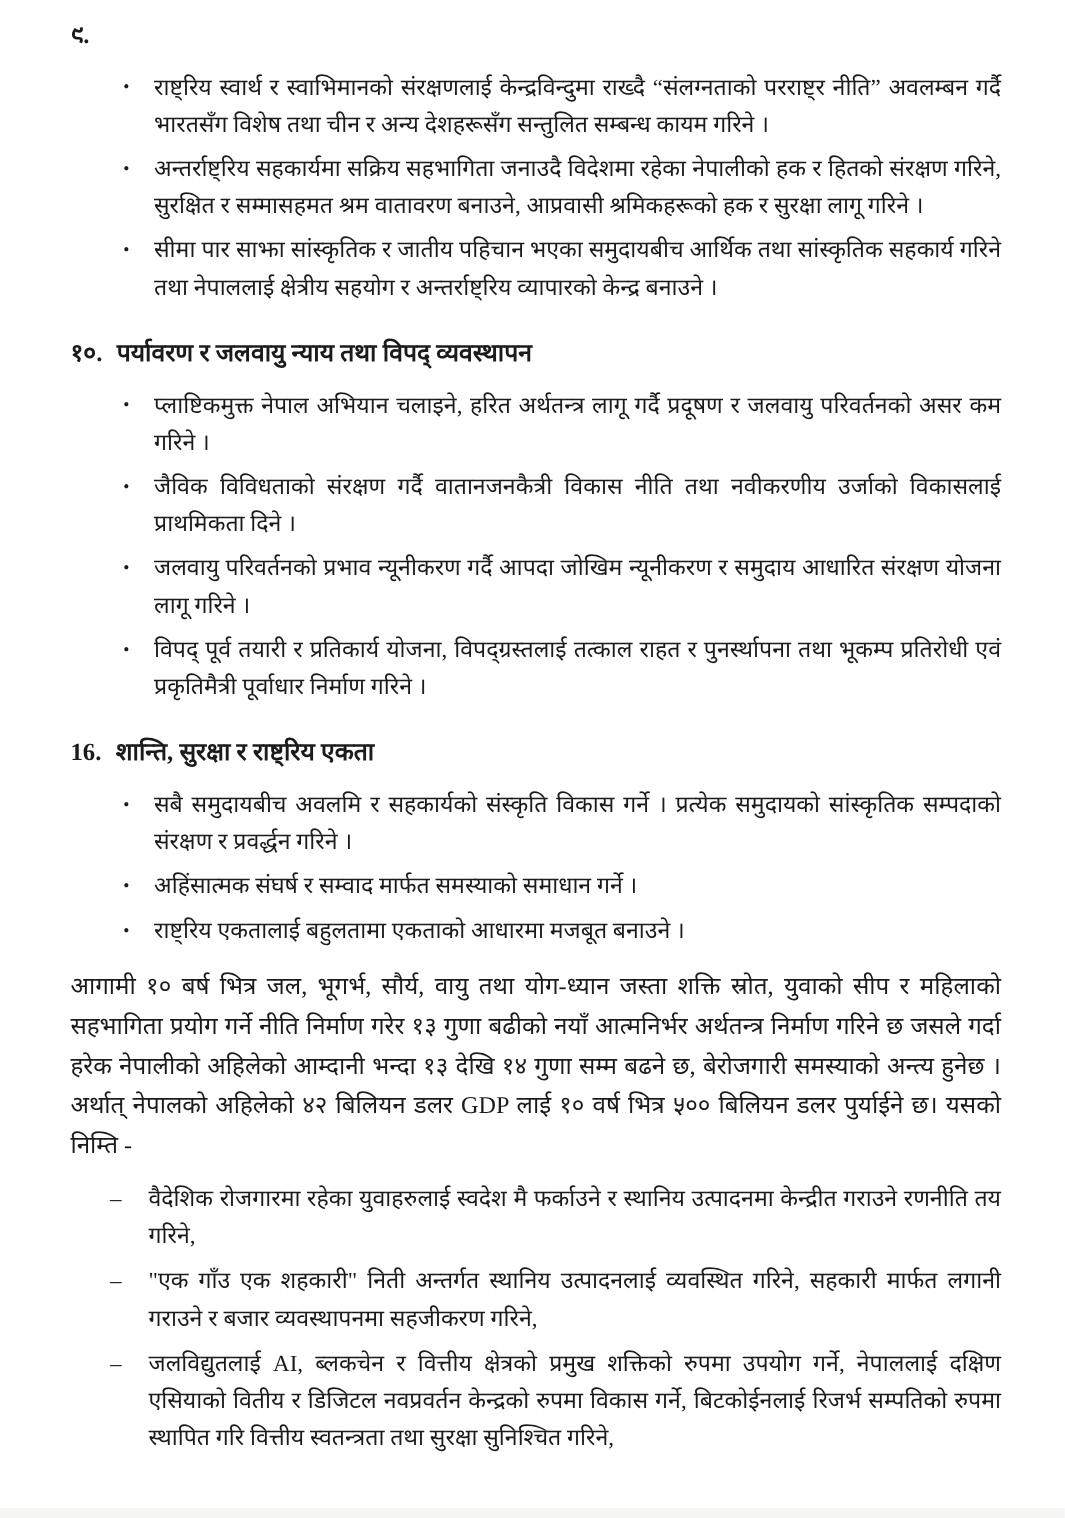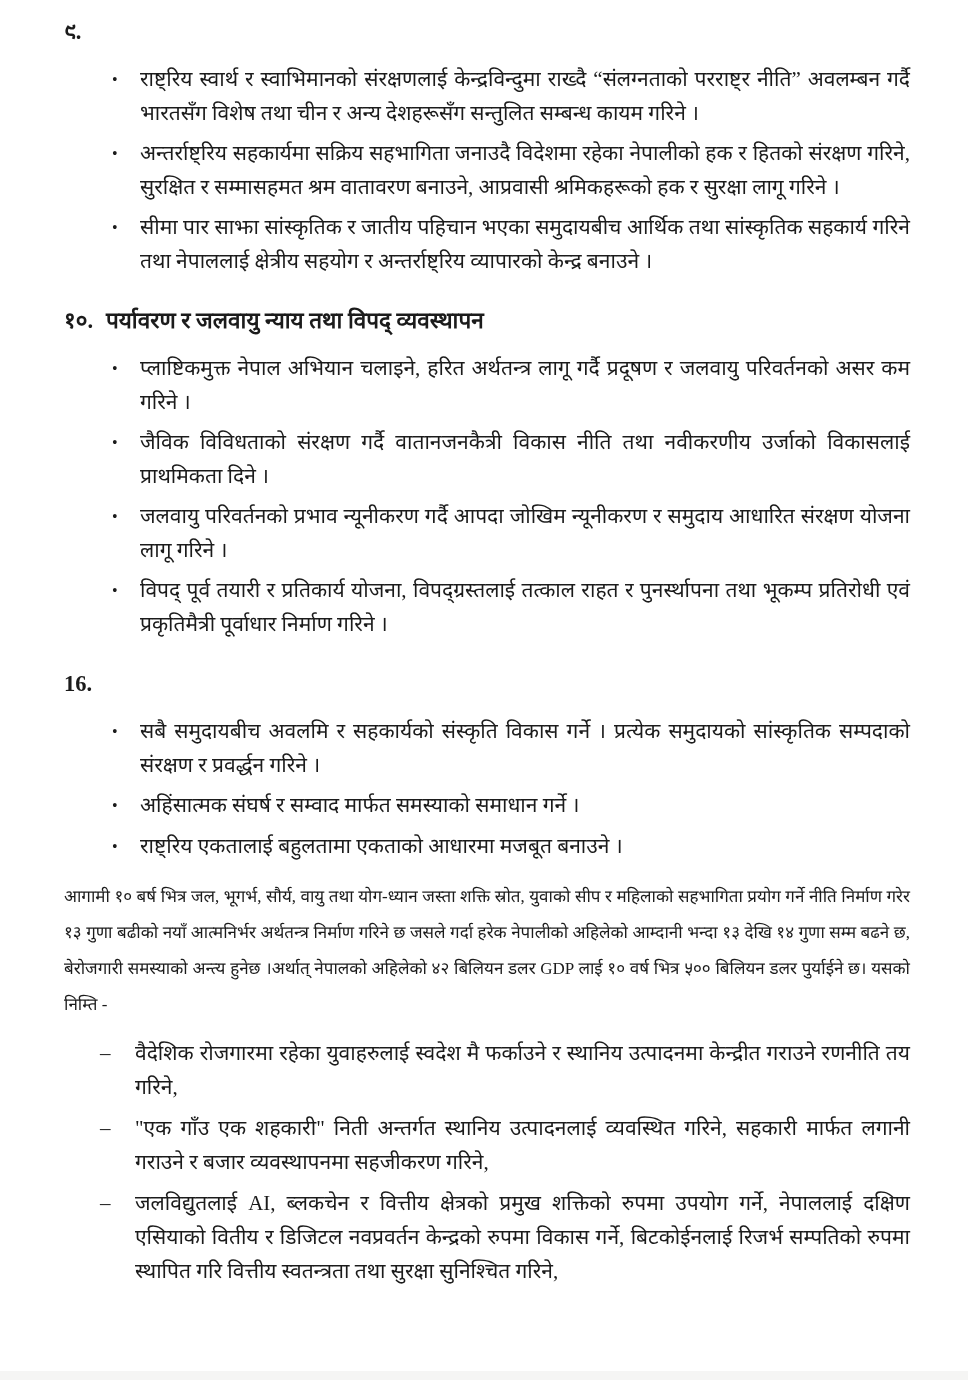--- a/index.html
+++ b/index.html
@@ -69,21 +69,21 @@
   .dash-marker {
     flex: none;
     width: 35px;
     line-height: 34px;
   }
   .li-text {
     flex: 1 1 auto;
     text-align: justify;
   }
   .para {
-    font-size: 17px;
+    font-size: 22px;
     line-height: 36px;
     text-align: justify;
     margin: 16px 0 12px 0;
   }
   .footer-strip {
     position: absolute;
     left: 0;
     bottom: 0;
     width: 100%;
     height: 9px;
@@ -136,20 +136,21 @@
       <li>
         <span class="bullet-marker">•</span>
         <span class="li-text">विपद् पूर्व तयारी र प्रतिकार्य योजना, विपद्ग्रस्तलाई तत्काल राहत र पुनर्स्थापना तथा भूकम्प प्रतिरोधी एवं प्रकृतिमैत्री पूर्वाधार निर्माण गरिने ।</span>
       </li>
     </ul>
   </div>
 
   <div class="section">
     <div class="section-title">
       <span class="section-number">16.</span>
+      <span>शान्ति, सुरक्षा र राष्ट्रिय एकता</span>
     </div>
     <ul class="bullet-list">
       <li>
         <span class="bullet-marker">•</span>
         <span class="li-text">सबै समुदायबीच अवलमि र सहकार्यको संस्कृति विकास गर्ने । प्रत्येक समुदायको सांस्कृतिक सम्पदाको संरक्षण र प्रवर्द्धन गरिने ।</span>
       </li>
       <li>
         <span class="bullet-marker">•</span>
         <span class="li-text">अहिंसात्मक संघर्ष र सम्वाद मार्फत समस्याको समाधान गर्ने ।</span>
       </li>

